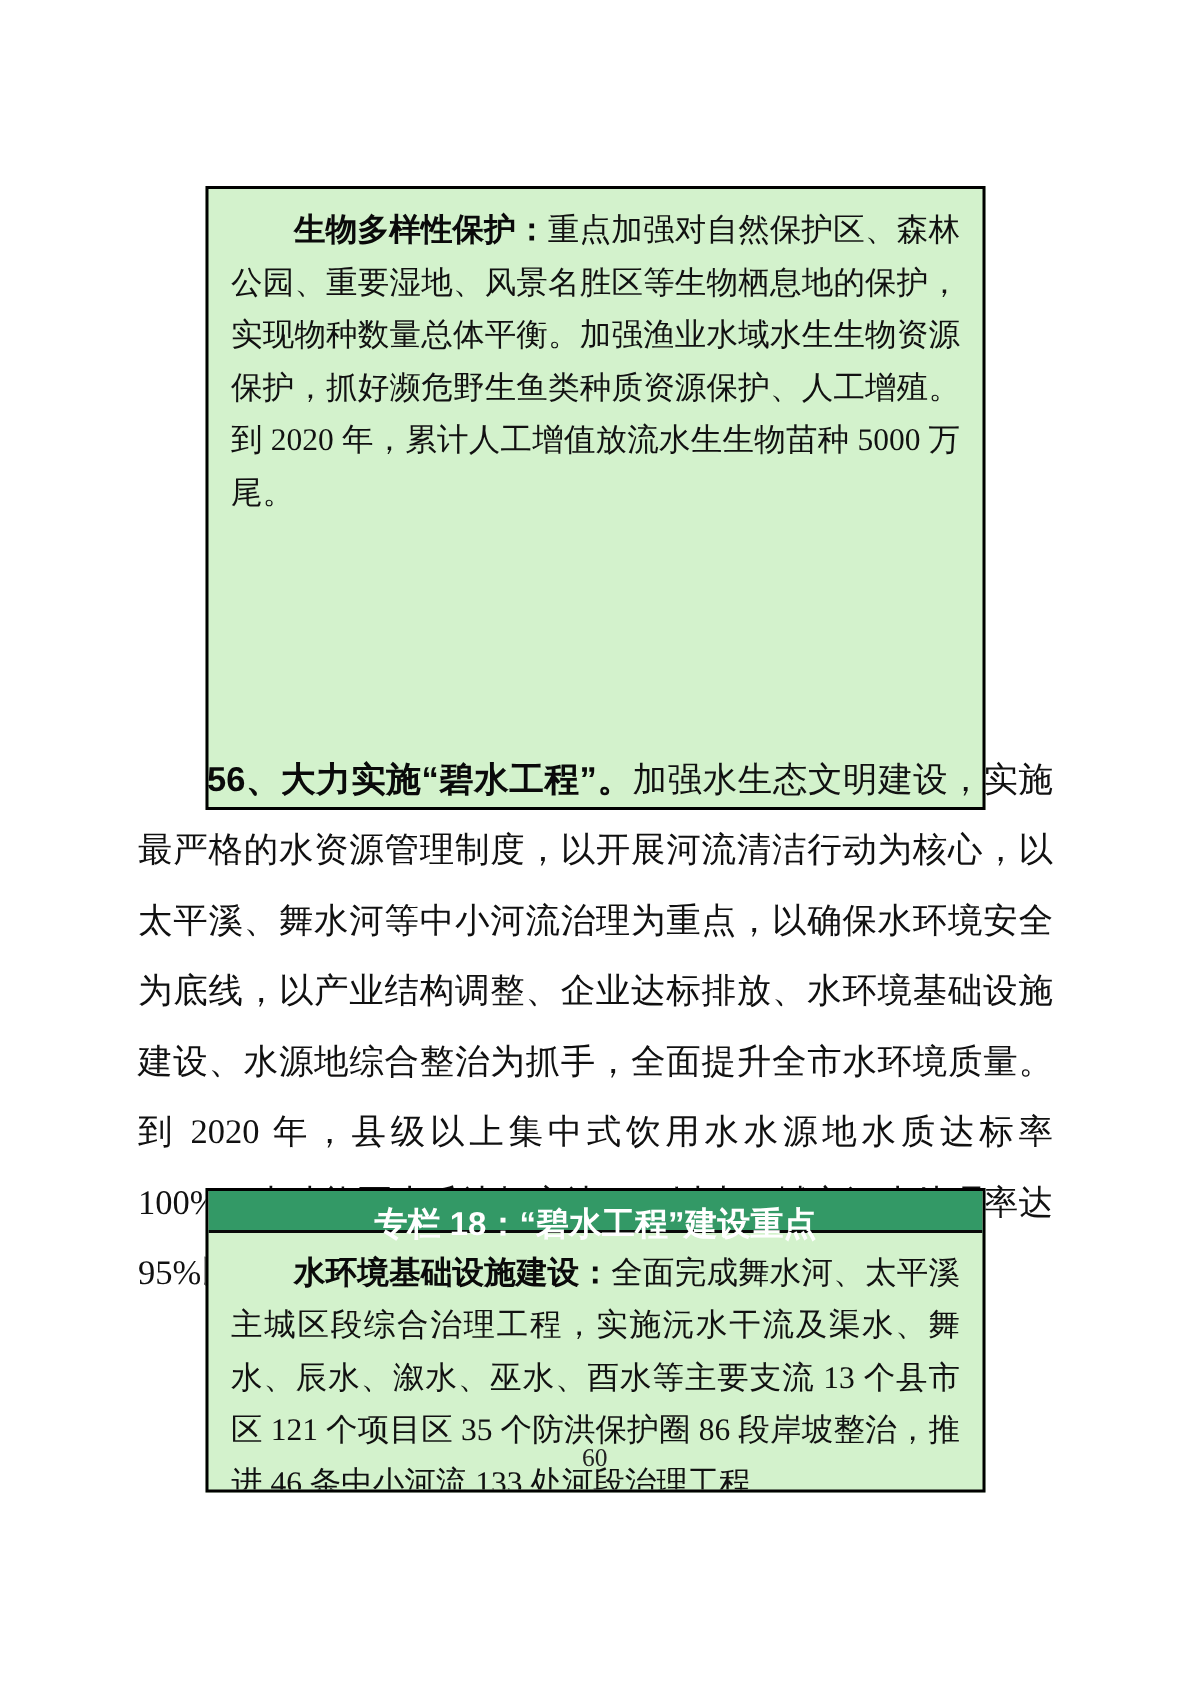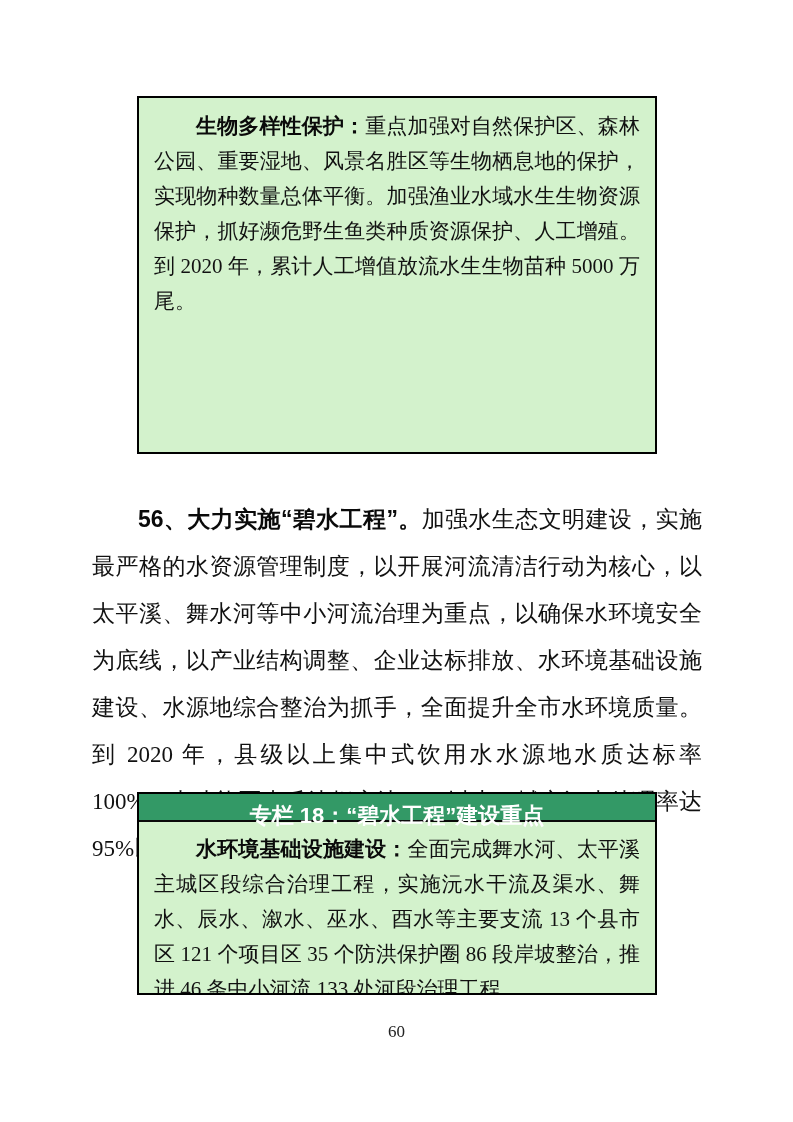--- a/index.html
+++ b/index.html
@@ -16,22 +16,22 @@
   }
   
   .callout {
     position: absolute;
     left: 137px;
     width: 520px;
     border: 2px solid #000000;
     background: #d3f2cc;
   }
   .callout-box-eco {
-    top: 96px;
-    height: 358px;
+    top: 124px;
+    height: 416px;
     padding: 10px 15px 8px 15px;
   }
   .callout p {
     font-size: 21px;
     line-height: 35px;
     text-align: justify;
     text-indent: 2em;
   }
   .callout p + p { margin-top: 13px; }
   .lead {
@@ -70,21 +70,21 @@
     text-align: center;
   }
   .column-body {
     padding: 9px 15px 0 15px;
   }
   
   .page-number {
     position: absolute;
     left: 0;
     right: 0;
-    top: 1022px;
+    top: 962px;
     text-align: center;
     font-size: 17px;
     color: #222222;
   }
 </style>
 </head>
 <body>
 
 <div class="page">
 

